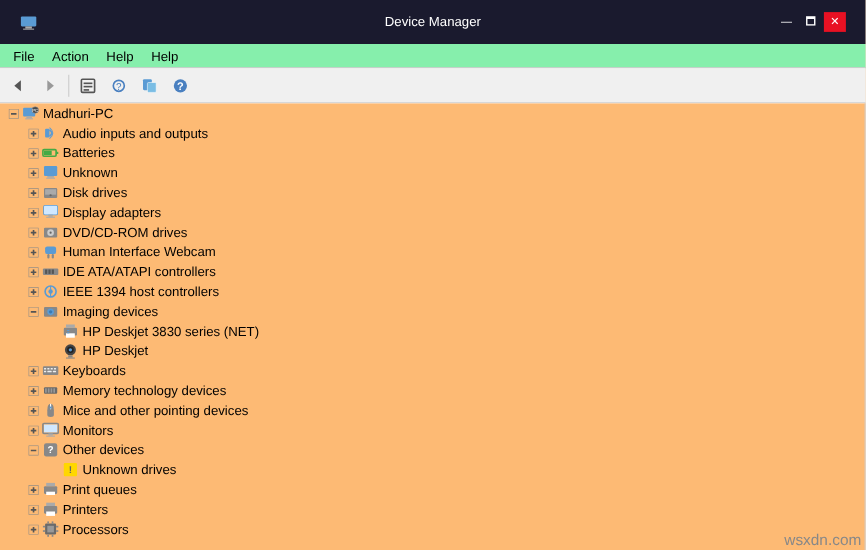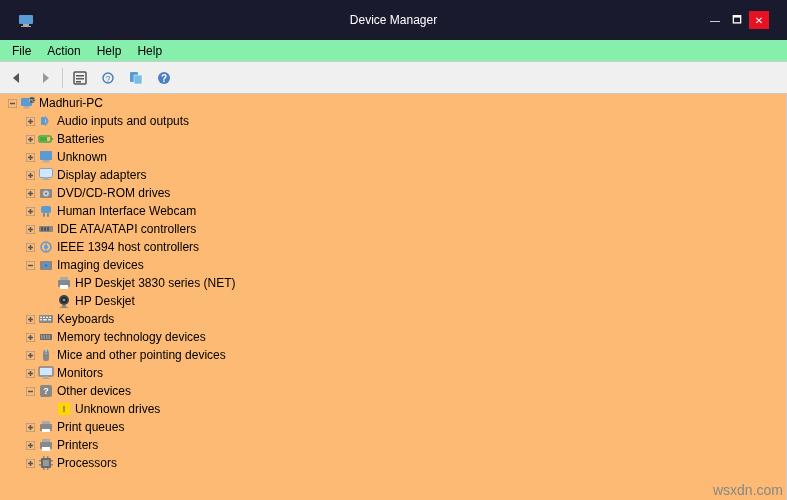--- a/index.html
+++ b/index.html
@@ -331,20 +331,38 @@
         <span class="tree-indent" style="width: 22px;"></span>
         <span class="expand-btn">
           <svg width="9" height="9" viewBox="0 0 9 9">
             <rect x="0" y="0" width="9" height="9" fill="none" stroke="#888" stroke-width="1"></rect>
             <line x1="4.5" y1="2" x2="4.5" y2="7" stroke="#555" stroke-width="1.5"></line>
             <line x1="2" y1="4.5" x2="7" y2="4.5" stroke="#555" stroke-width="1.5"></line>
           </svg>
         </span>
         <span class="tree-icon">
           <svg width="16" height="16" viewBox="0 0 16 16">
+            <rect x="2" y="4" width="12" height="9" rx="1" fill="#888"></rect>
+            <rect x="3" y="5" width="10" height="5" fill="#aaa"></rect>
+            <circle cx="8" cy="10.5" r="1" fill="#666"></circle>
+          </svg>
+        </span>
+        <span class="tree-label">Disk drives</span>
+      </div>
+      <div class="tree-item">
+        <span class="tree-indent" style="width: 22px;"></span>
+        <span class="expand-btn">
+          <svg width="9" height="9" viewBox="0 0 9 9">
+            <rect x="0" y="0" width="9" height="9" fill="none" stroke="#888" stroke-width="1"></rect>
+            <line x1="4.5" y1="2" x2="4.5" y2="7" stroke="#555" stroke-width="1.5"></line>
+            <line x1="2" y1="4.5" x2="7" y2="4.5" stroke="#555" stroke-width="1.5"></line>
+          </svg>
+        </span>
+        <span class="tree-icon">
+          <svg width="16" height="16" viewBox="0 0 16 16">
             <rect x="2" y="2" width="12" height="8" rx="1" fill="none" stroke="#5a9bd4" stroke-width="1.5"></rect>
             <rect x="2" y="2" width="12" height="8" rx="1" fill="#d0e8ff"></rect>
             <rect x="6" y="10" width="4" height="2" fill="#aaa"></rect>
             <rect x="4" y="12" width="8" height="1" fill="#aaa"></rect>
           </svg>
         </span>
         <span class="tree-label">Display adapters</span>
       </div>
       <div class="tree-item">
         <span class="tree-indent" style="width: 22px;"></span>

